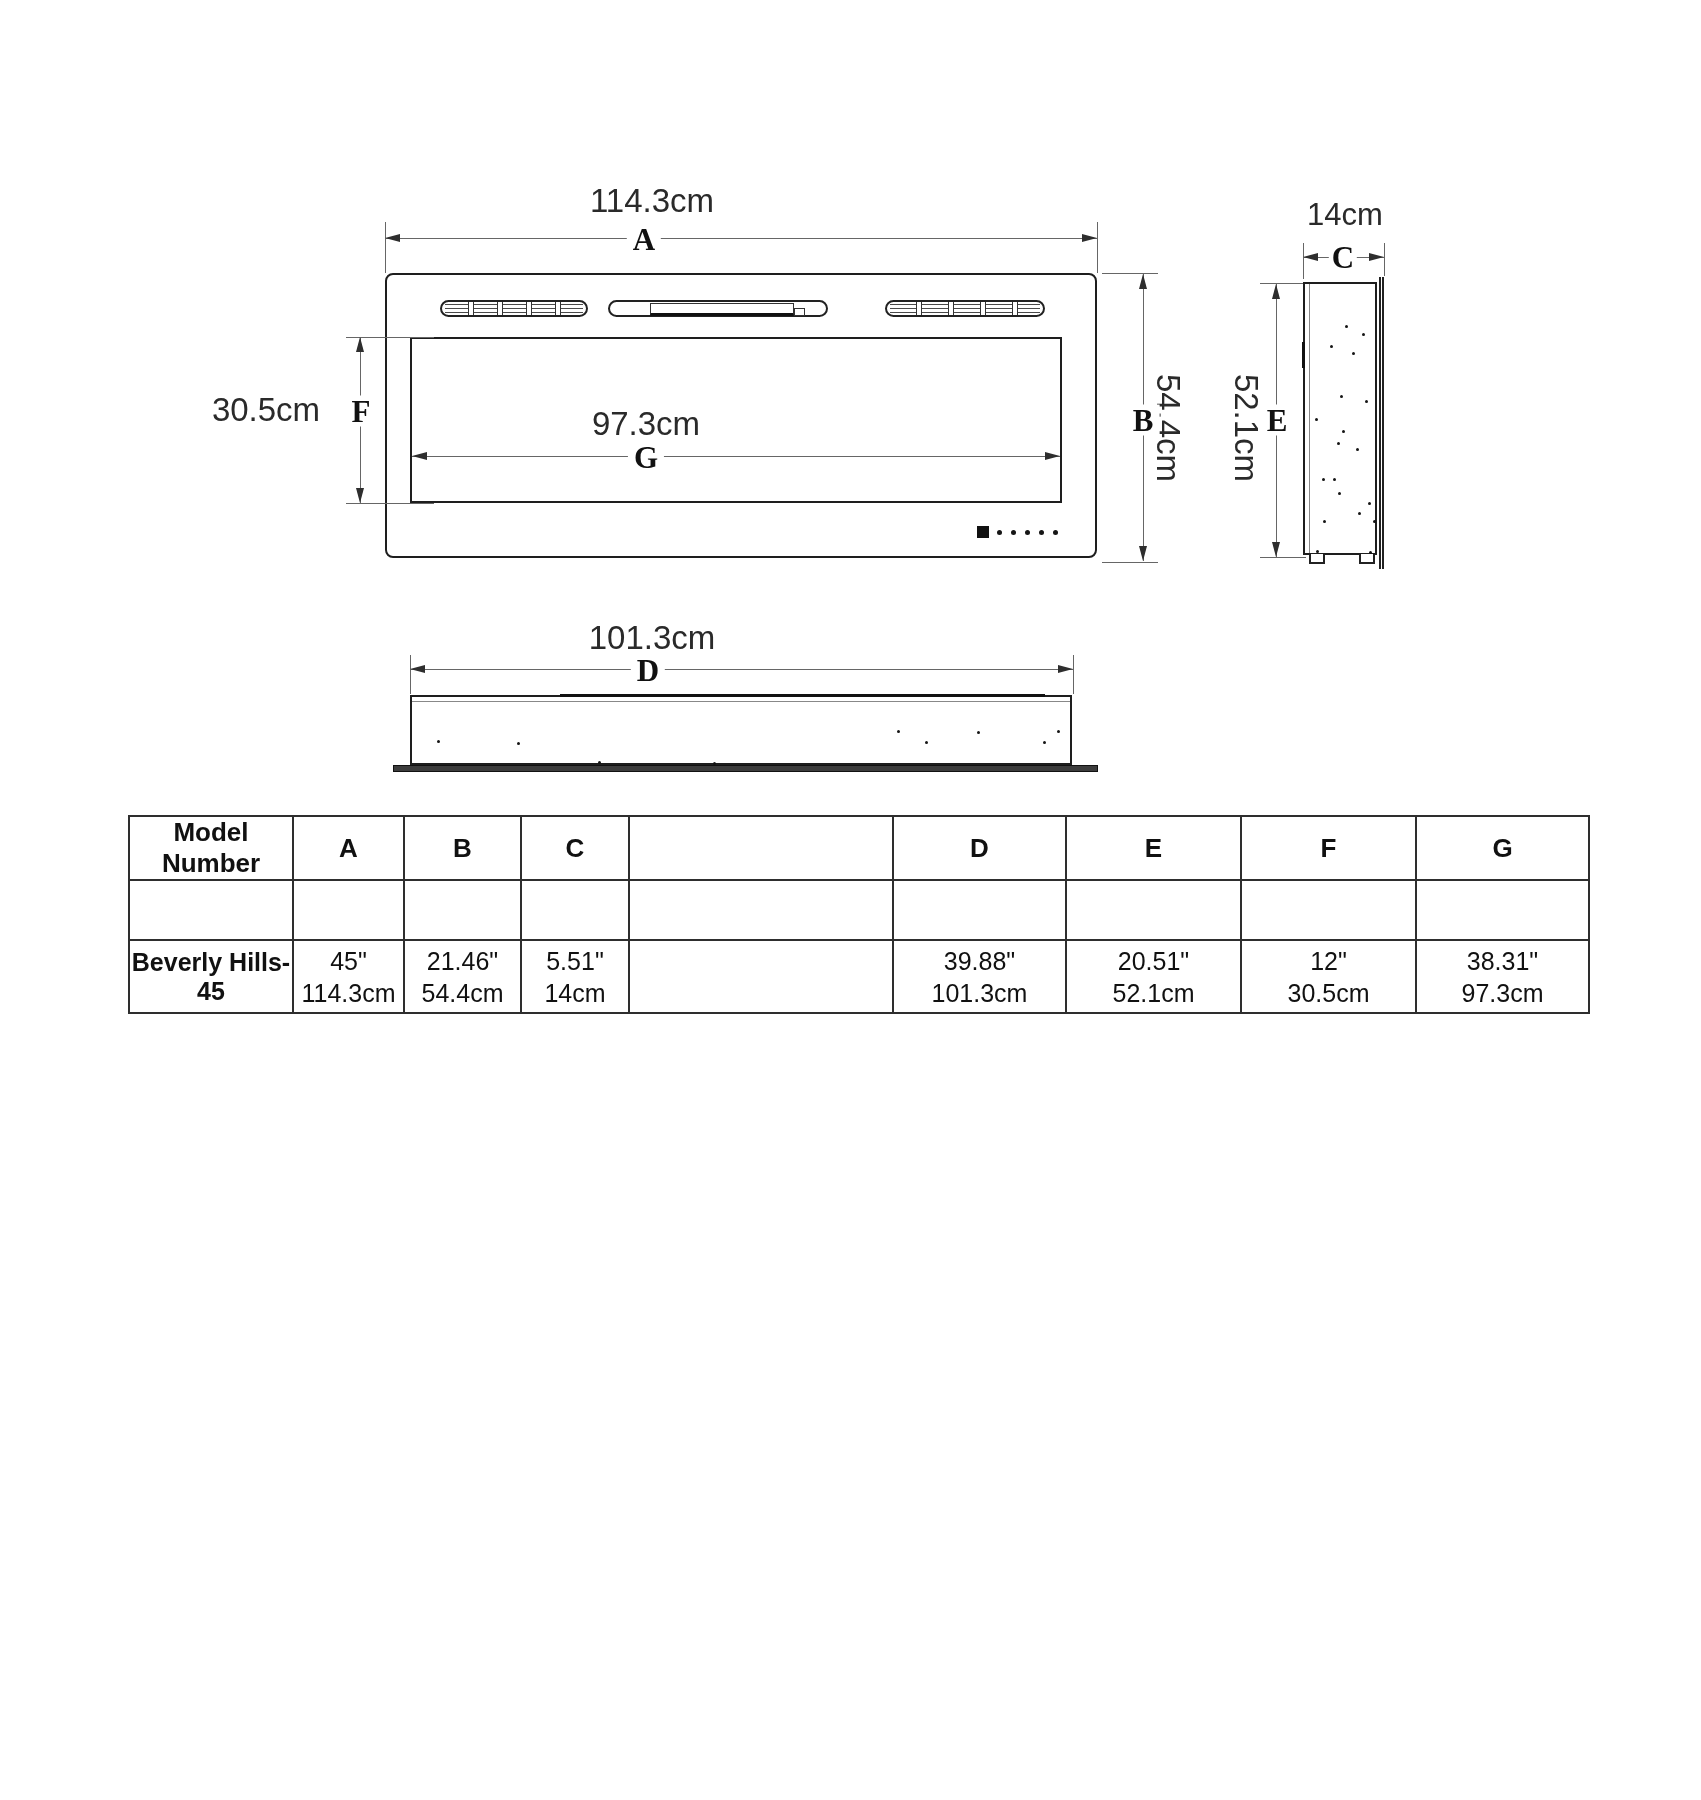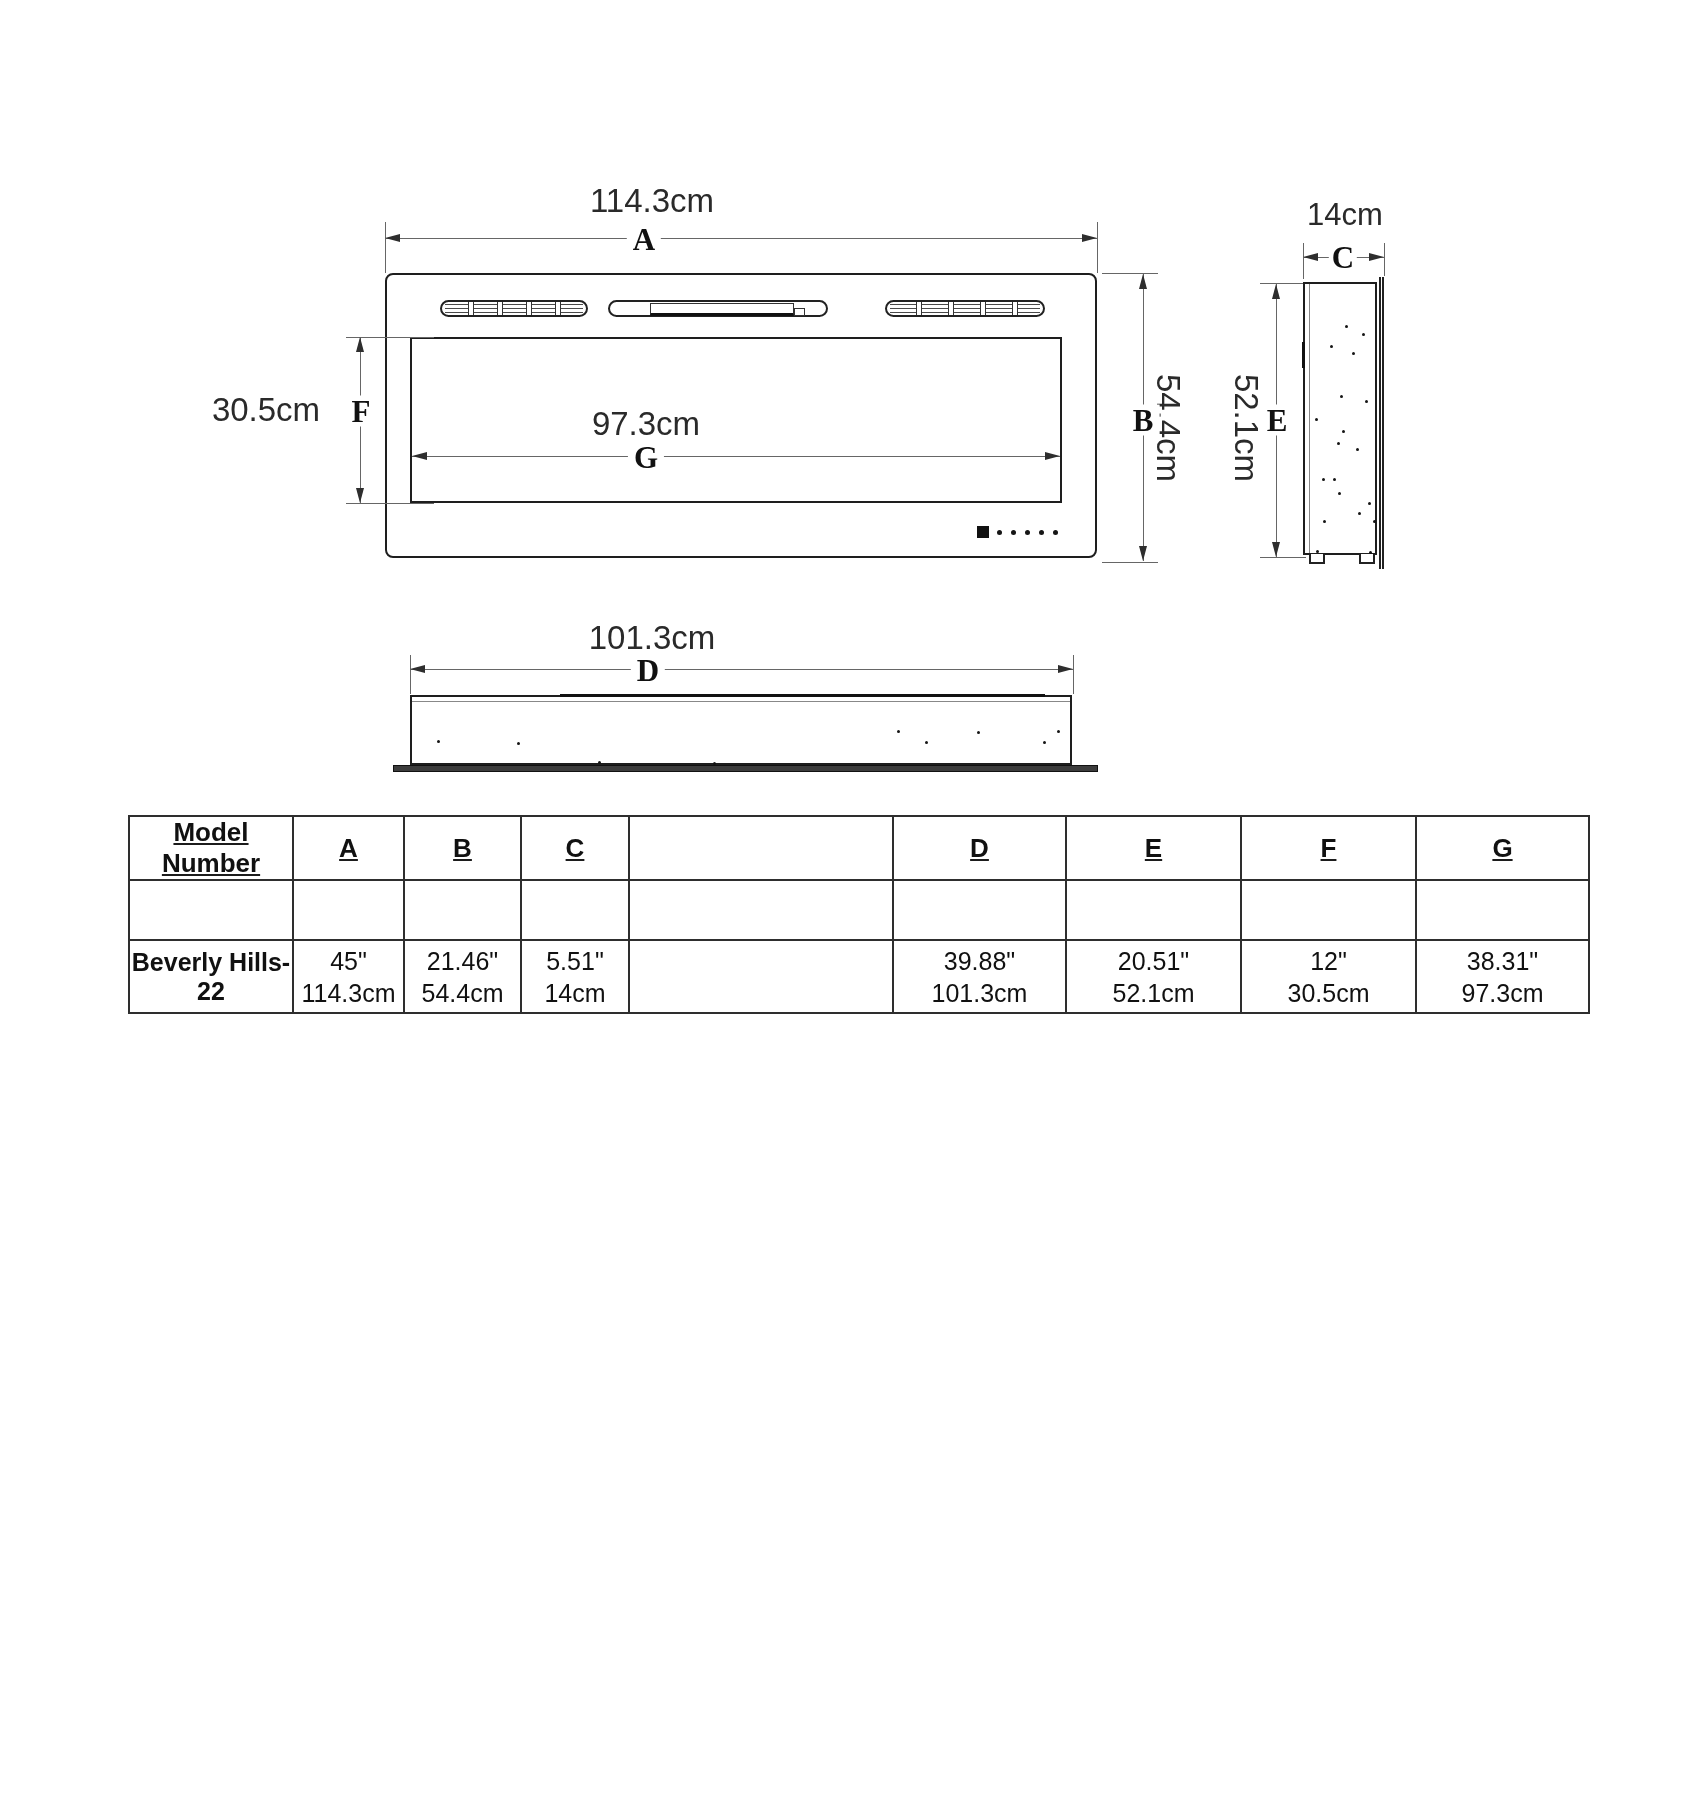--- a/index.html
+++ b/index.html
@@ -27,21 +27,21 @@
      background:repeating-linear-gradient(to bottom,#4a4a4a 0 1px,transparent 1px 4px);}
   .vent .divider{position:absolute;top:0;bottom:0;width:4px;background:#fff;
      border-left:1px solid #333;border-right:1px solid #333;}
   .hole{position:absolute;width:3px;height:3px;background:#151515;border-radius:50%;}
   .dot{position:absolute;width:5px;height:5px;background:#151515;border-radius:50%;}
   
   #spec-table{position:absolute;left:128px;top:815px;border-collapse:collapse;table-layout:fixed;}
   #spec-table td,#spec-table th{border:2px solid #2e2e2e;text-align:center;vertical-align:middle;
       font-size:25px;padding:0;background:#fff;color:#111;}
   #spec-table th{font-weight:bold;font-size:26px;}
-  #spec-table .r-head{height:50px;text-decoration:underline;}
+  #spec-table .r-head{height:50px;}
   #spec-table .r-empty{height:60px;}
   #spec-table .r-data{height:73px;}
   #spec-table .model{font-weight:bold;}
   #spec-table .two span{display:block;line-height:32px;}
 </style>
 </head>
 <body>
 
 <div id="canvas">
 
@@ -223,21 +223,21 @@
           <td></td>
           <td></td>
           <td></td>
           <td></td>
           <td></td>
           <td></td>
           <td></td>
           <td></td>
     </tr>
     <tr class="r-data">
-      <td class="model">Beverly Hills-22</td>
+      <td class="model">Beverly Hills-45</td>
       <td class="two">
         <span>45"</span>
             <span>114.3cm</span>
           </td>
       <td class="two">
         <span>21.46"</span>
             <span>54.4cm</span>
           </td>
       <td class="two">
         <span>5.51"</span>

